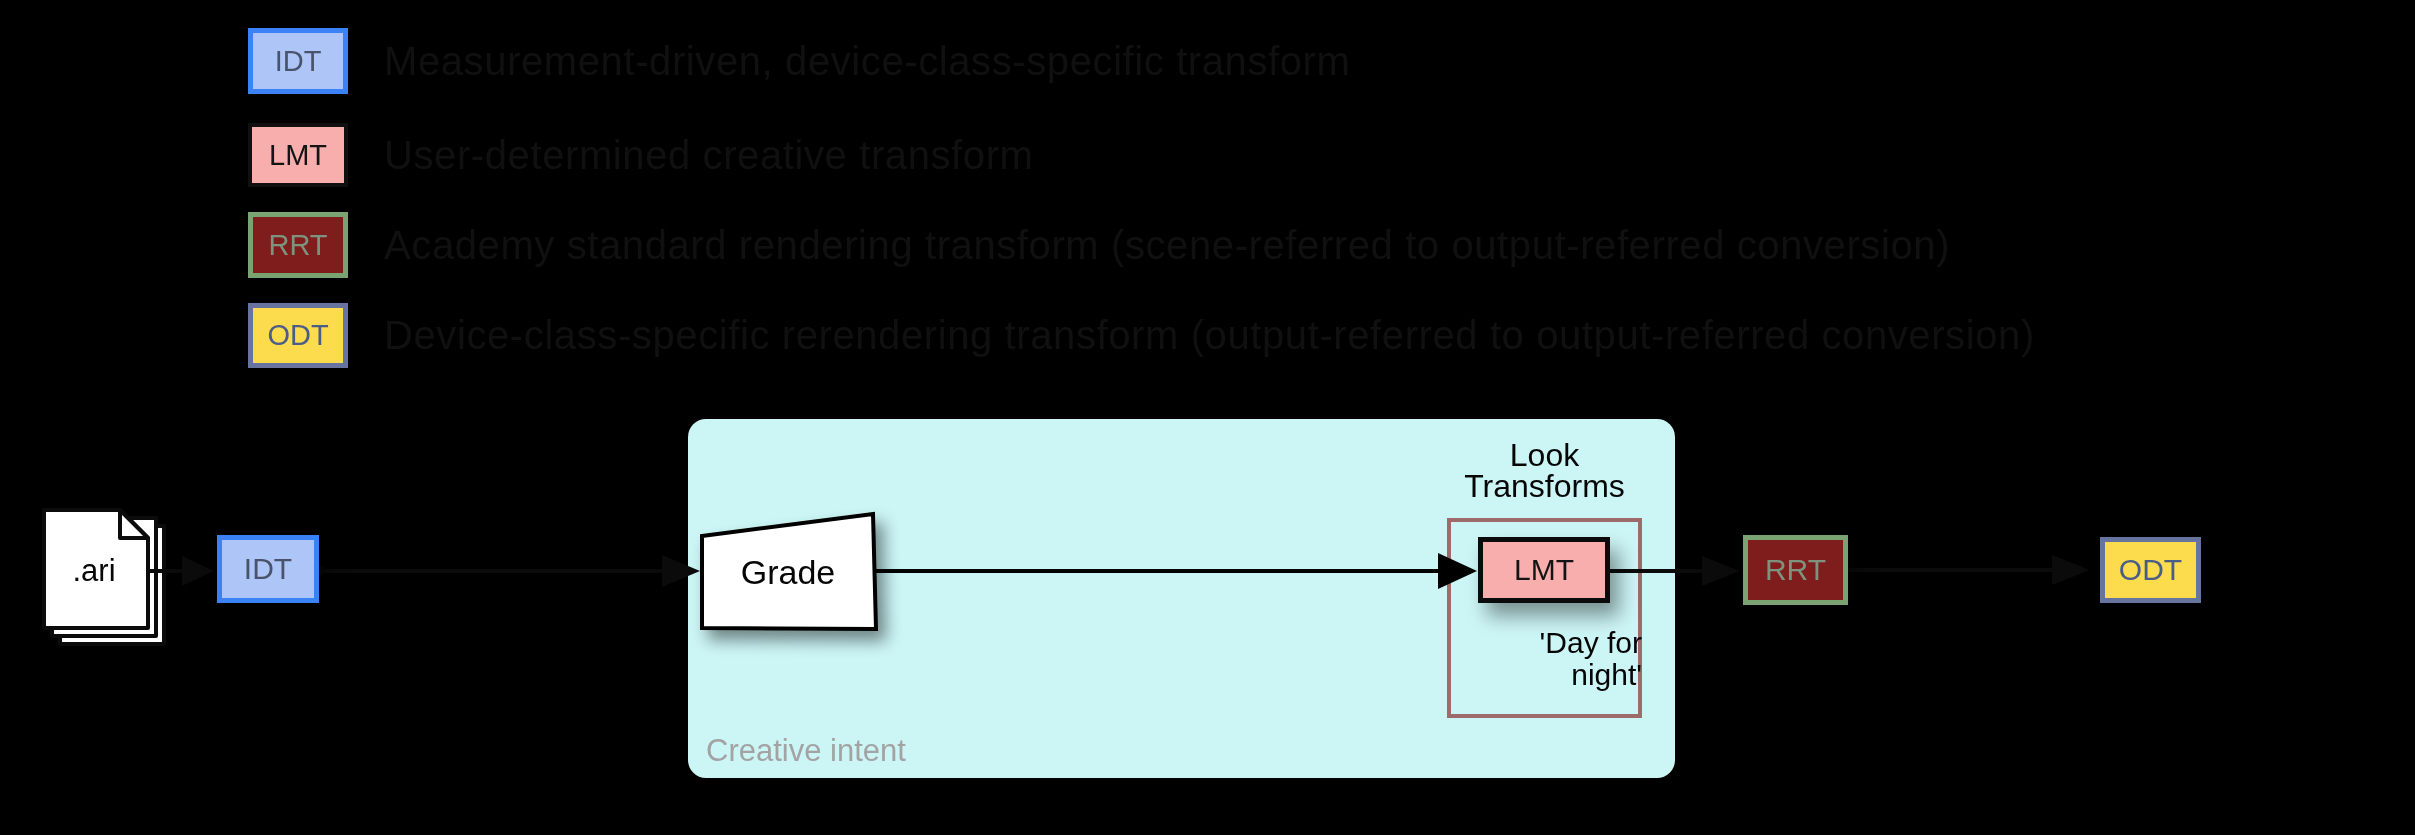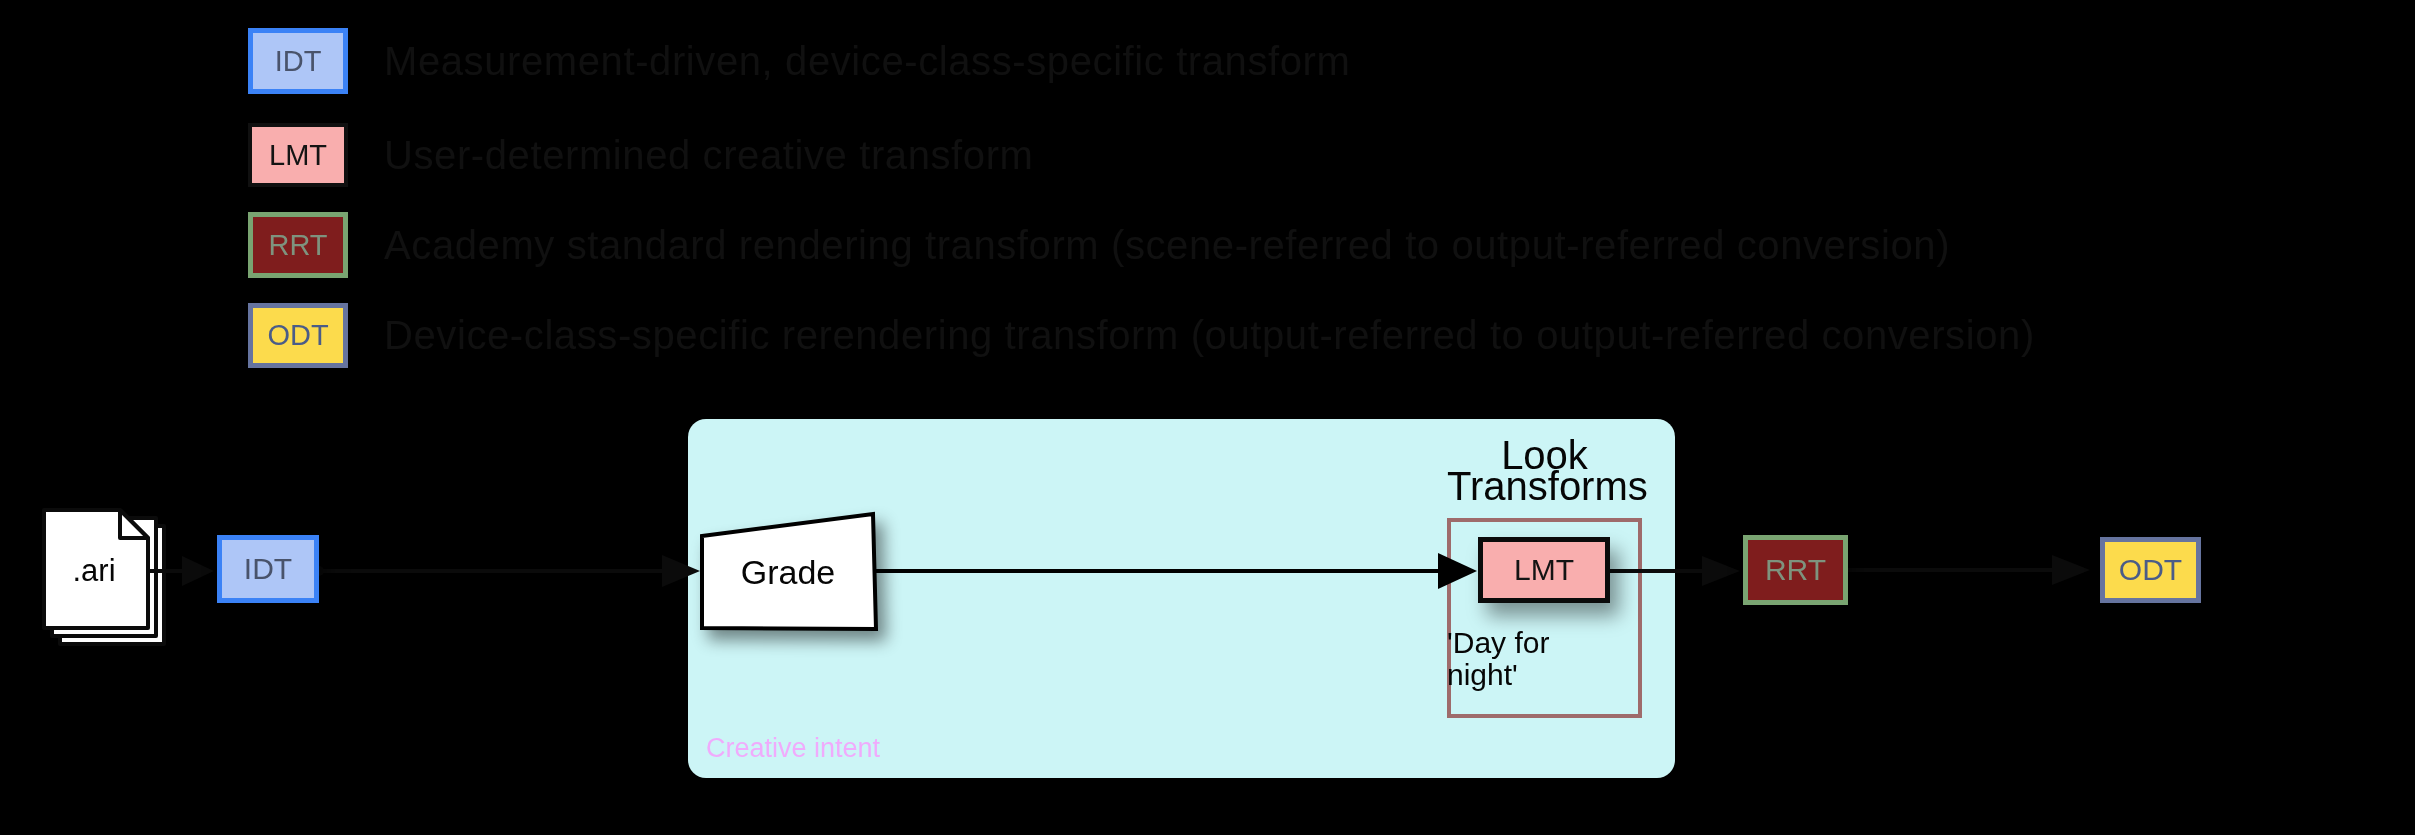--- a/index.html
+++ b/index.html
@@ -24,32 +24,32 @@
   
   .node{
     position:absolute;box-sizing:border-box;display:flex;align-items:center;justify-content:center;
     font-size:30px;z-index:4;
   }
   .cyan-panel{
     position:absolute;left:688px;top:419px;width:987px;height:359px;
     background:#CCF5F6;border-radius:18px;z-index:1;
   }
   .creative-intent-label{
-    position:absolute;left:706px;top:733px;font-size:27px;color:#f0abfc;z-index:4;white-space:nowrap;
+    position:absolute;left:706px;top:733px;font-size:31px;color:#a3a3a3;z-index:4;white-space:nowrap;
   }
   .look-frame{
     position:absolute;left:1447px;top:518px;width:195px;height:200px;
     box-sizing:border-box;border:4px solid #9E6B6B;background:transparent;z-index:2;
   }
   .look-title{
     position:absolute;left:1447px;top:440px;width:195px;text-align:center;
-    font-size:40px;line-height:31px;color:#060606;z-index:4;
+    font-size:32px;line-height:31px;color:#060606;z-index:4;
   }
   .day-night-label{
-    position:absolute;left:1447px;top:627px;width:195px;text-align:left;
+    position:absolute;left:1447px;top:627px;width:195px;text-align:right;
     font-size:30px;line-height:32px;color:#060606;z-index:4;
   }
   .idt-node{left:217px;top:535px;width:102px;height:68px;box-shadow:8px 12px 16px rgba(0,0,0,.55);}
   .lmt-node{left:1478px;top:537px;width:132px;height:66px;background:#F9AEAE;border:5px solid #0B0B0B;color:#141414;box-shadow:9px 13px 18px rgba(0,0,0,.4);}
   .rrt-node{left:1743px;top:535px;width:105px;height:70px;box-shadow:8px 12px 16px rgba(0,0,0,.55);}
   .odt-node{left:2100px;top:537px;width:101px;height:66px;box-shadow:8px 12px 16px rgba(0,0,0,.55);}
   
   .overlay{position:absolute;left:0;top:0;z-index:3;pointer-events:none;}
   .flow-line{stroke:#0B0B0B;stroke-width:4px;fill:none;}
   .flow-head{fill:#0B0B0B;stroke:none;}

